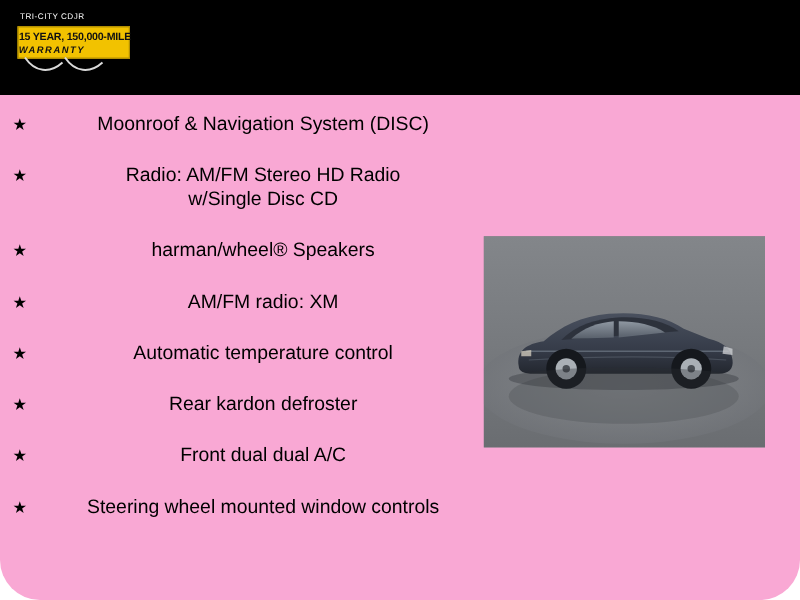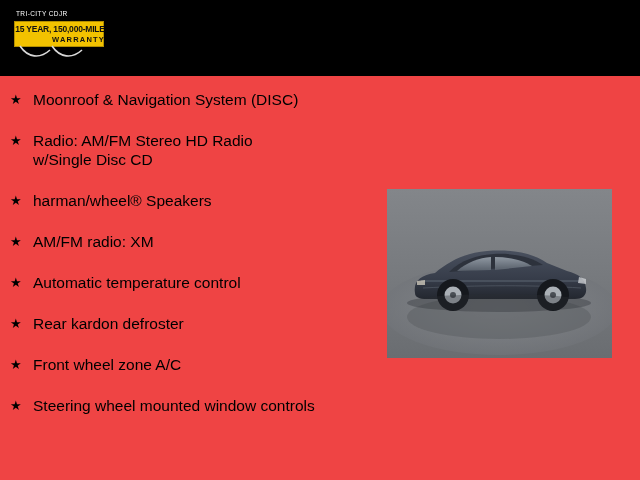--- a/index.html
+++ b/index.html
@@ -10,21 +10,22 @@
     width: 640px;
     height: 480px;
     background: #ffffff;
     font-family: "Liberation Sans", sans-serif;
     overflow: hidden;
   }
   .page {
     position: relative;
     width: 640px;
     height: 480px;
-    background: #ef4444;
+    background: #f9a8d4;
+    border-radius: 32px;
   }
   .header-bar {
     position: absolute;
     left: 0;
     top: 0;
     width: 640px;
     height: 76px;
     background: #000000;
   }
   .header-title {
@@ -74,26 +75,27 @@
     font-weight: bold;
     color: #111111;
     letter-spacing: -0.2px;
     white-space: nowrap;
   }
   .logo-badge .line2 {
     position: absolute;
     left: 0;
     top: 13px;
     width: 90px;
-    text-align: right;
+    text-align: left;
     font-size: 7.5px;
     font-weight: bold;
     color: #111111;
     letter-spacing: 1.2px;
     white-space: nowrap;
+    font-style: italic;
   }
   .logo-swoosh {
     position: absolute;
     left: 4px;
     top: 36px;
     width: 66px;
     height: 16px;
   }
   .content {
     position: absolute;
@@ -123,20 +125,21 @@
     position: absolute;
     left: 2px;
     top: 0px;
     font-size: 13px;
     color: #000000;
     line-height: 19px;
   }
   .feature-item .txt {
     display: block;
     white-space: pre-line;
+    text-align: center;
   }
   
   .photo {
     position: absolute;
     left: 387px;
     top: 113px;
     width: 225px;
     height: 169px;
     background: #777a7e;
     overflow: hidden;
@@ -190,21 +193,21 @@
       <li class="feature-item">
         <span class="bullet">★</span>
         <span class="txt">Automatic temperature control</span>
       </li>
       <li class="feature-item">
         <span class="bullet">★</span>
         <span class="txt">Rear kardon defroster</span>
       </li>
       <li class="feature-item">
         <span class="bullet">★</span>
-        <span class="txt">Front wheel zone A/C</span>
+        <span class="txt">Front dual dual A/C</span>
       </li>
       <li class="feature-item">
         <span class="bullet">★</span>
         <span class="txt">Steering wheel mounted window controls</span>
       </li>
     </ul>
 
     <div class="photo">
       <svg width="225" height="169" viewBox="0 0 225 169">
         <defs>

